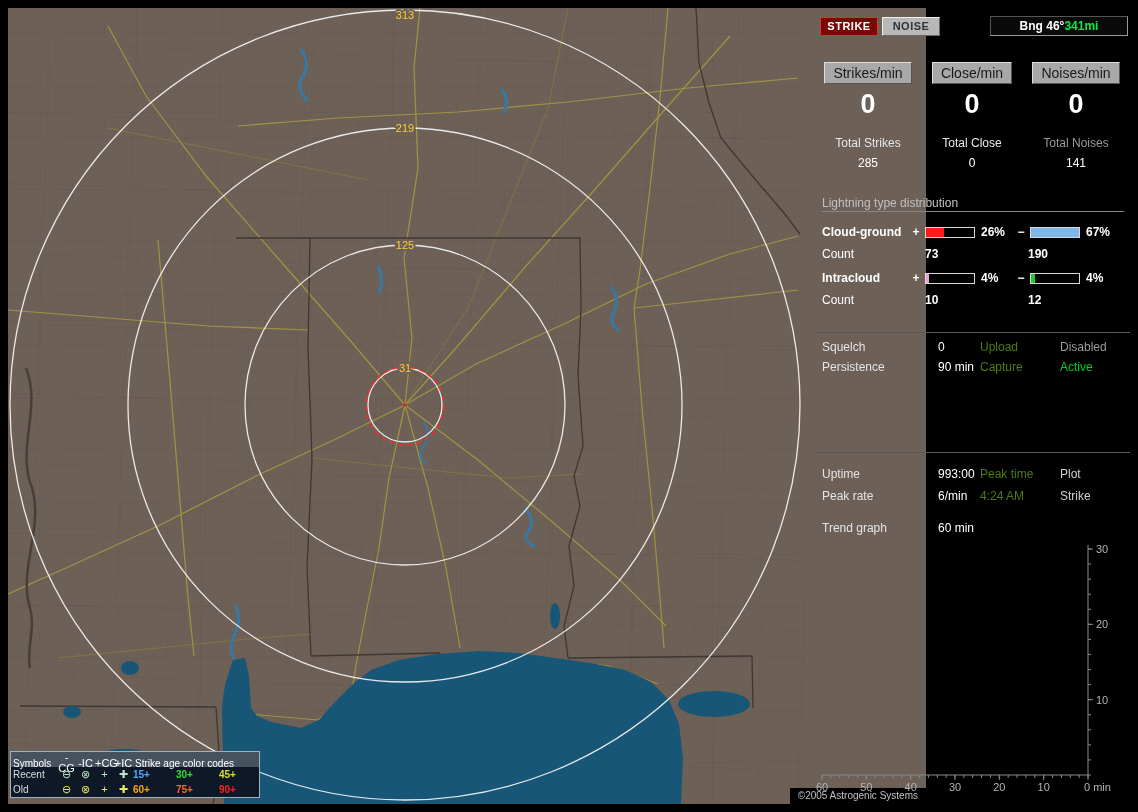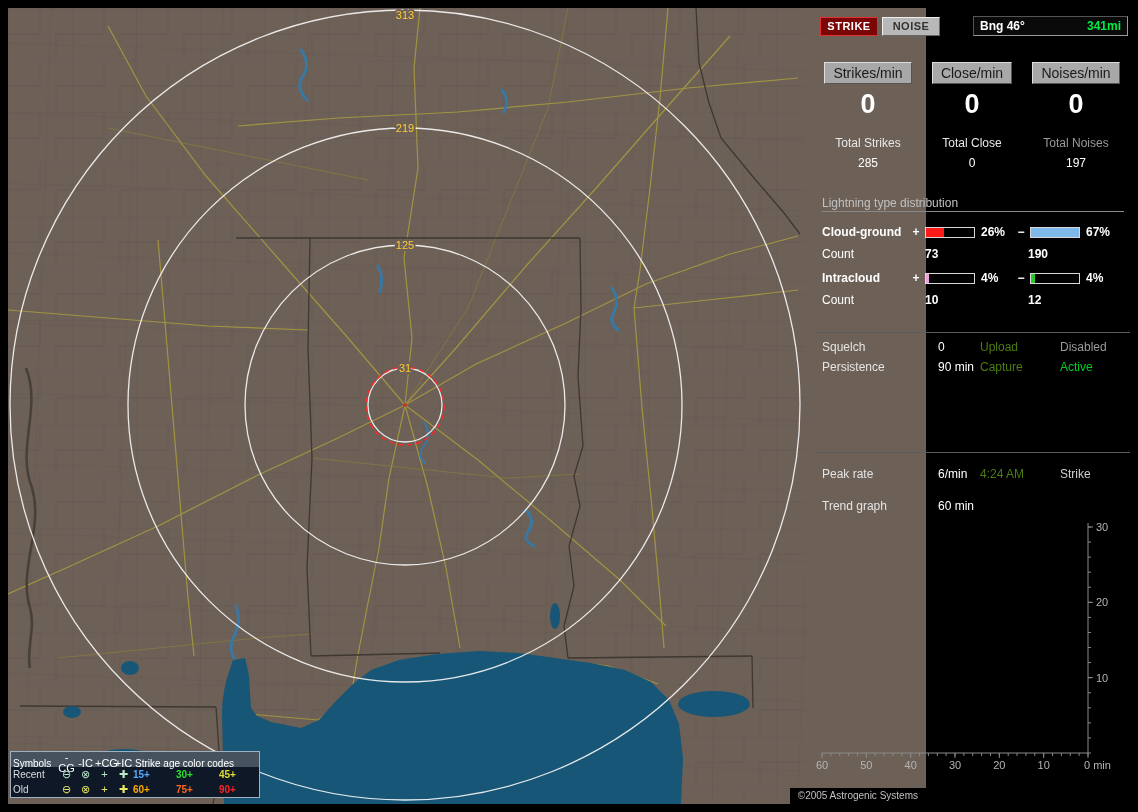--- a/index.html
+++ b/index.html
@@ -18,21 +18,21 @@
   .lg-head{background:#46525e;color:#fff}
   .lg-span{grid-column:6/9;text-align:left;padding-left:2px;white-space:nowrap}
   .lg-sym{text-align:center;font-size:11px;line-height:11px}
   .lg-age{font-weight:bold}
 
   
   .sidebar{position:absolute;left:816px;top:8px;width:314px;height:796px;color:#fff;font-size:12px}
   .toolbar{display:flex;align-items:center;margin-top:8px;padding:0 2px 0 4px;height:20px}
   .btn-strike{width:58px;height:19px;background:#7a0606;border:1px solid #e03030;color:#fff;font-weight:bold;font-size:11px;font-family:inherit;letter-spacing:.5px;cursor:pointer}
   .btn-noise{width:58px;height:19px;margin-left:4px;background:#b8b8b8;border:1px solid;border-color:#eee #666 #666 #eee;color:#333;font-weight:bold;font-size:11px;font-family:inherit;letter-spacing:.5px;cursor:pointer}
-  .bng-box{margin-left:auto;width:155px;height:20px;background:#0a0a0a;border:1px solid;border-color:#555 #999 #999 #555;display:flex;align-items:center;justify-content:space-between;padding:0 6px;font-weight:bold}
+  .bng-box{margin-left:auto;width:138px;height:20px;background:#0a0a0a;border:1px solid;border-color:#555 #999 #999 #555;display:flex;align-items:center;justify-content:center;padding:0 6px;font-weight:bold}
   .bng-value{color:#00ee44}
 
   .counter-row{display:flex;margin-top:26px}
   .counter-col{width:104px;text-align:center}
   .chip{display:inline-block;background:#a8a8a8;color:#1a1a1a;font-size:14px;padding:2px 8px;border:1px solid;border-color:#ddd #555 #555 #ddd;cursor:pointer}
   .big-val{font-size:27px;font-weight:bold;margin-top:5px}
   .totals-row{display:flex;margin-top:16px}
   .total-label{font-size:12px;color:#e8e8e8}
   .counter-col:nth-child(3) .total-label{color:#9a9a9a}
   .total-value{font-size:12px;margin-top:6px}
@@ -221,21 +221,21 @@
         <div class="counter-col">
           <div class="total-label">Total Strikes</div>
           <div class="total-value">285</div>
         </div>
         <div class="counter-col">
           <div class="total-label">Total Close</div>
           <div class="total-value">0</div>
         </div>
         <div class="counter-col">
           <div class="total-label">Total Noises</div>
-          <div class="total-value">197</div>
+          <div class="total-value">141</div>
         </div>
       </div>
 
       <div class="dist">
         <div class="dist-title">Lightning type distribution</div>
 
         <div class="dist-row">
           <span class="dist-name">Cloud-ground</span>
           <span class="sign">+</span>
           <span class="bar">
@@ -284,20 +284,26 @@
       </div>
       <div class="set-row">
         <span class="c1">Persistence</span>
         <span class="c2">90 min</span>
         <span class="c3">Capture</span>
         <span class="c4" style="color: rgb(0, 204, 34);">Active</span>
       </div>
     </section>
 
     <section class="sec-bot">
+      <div class="stat-row">
+        <span class="c1">Uptime</span>
+        <span class="c2">993:00</span>
+        <span class="c3">Peak time</span>
+        <span class="c4">Plot</span>
+      </div>
       <div class="stat-row">
         <span class="c1">Peak rate</span>
         <span class="c2">6/min</span>
         <span class="c3">4:24 AM</span>
         <span class="c4">Strike</span>
       </div>
       <div class="stat-row trend-row">
         <span class="c1">Trend graph</span>
         <span class="c2">60 min</span>
       </div>

